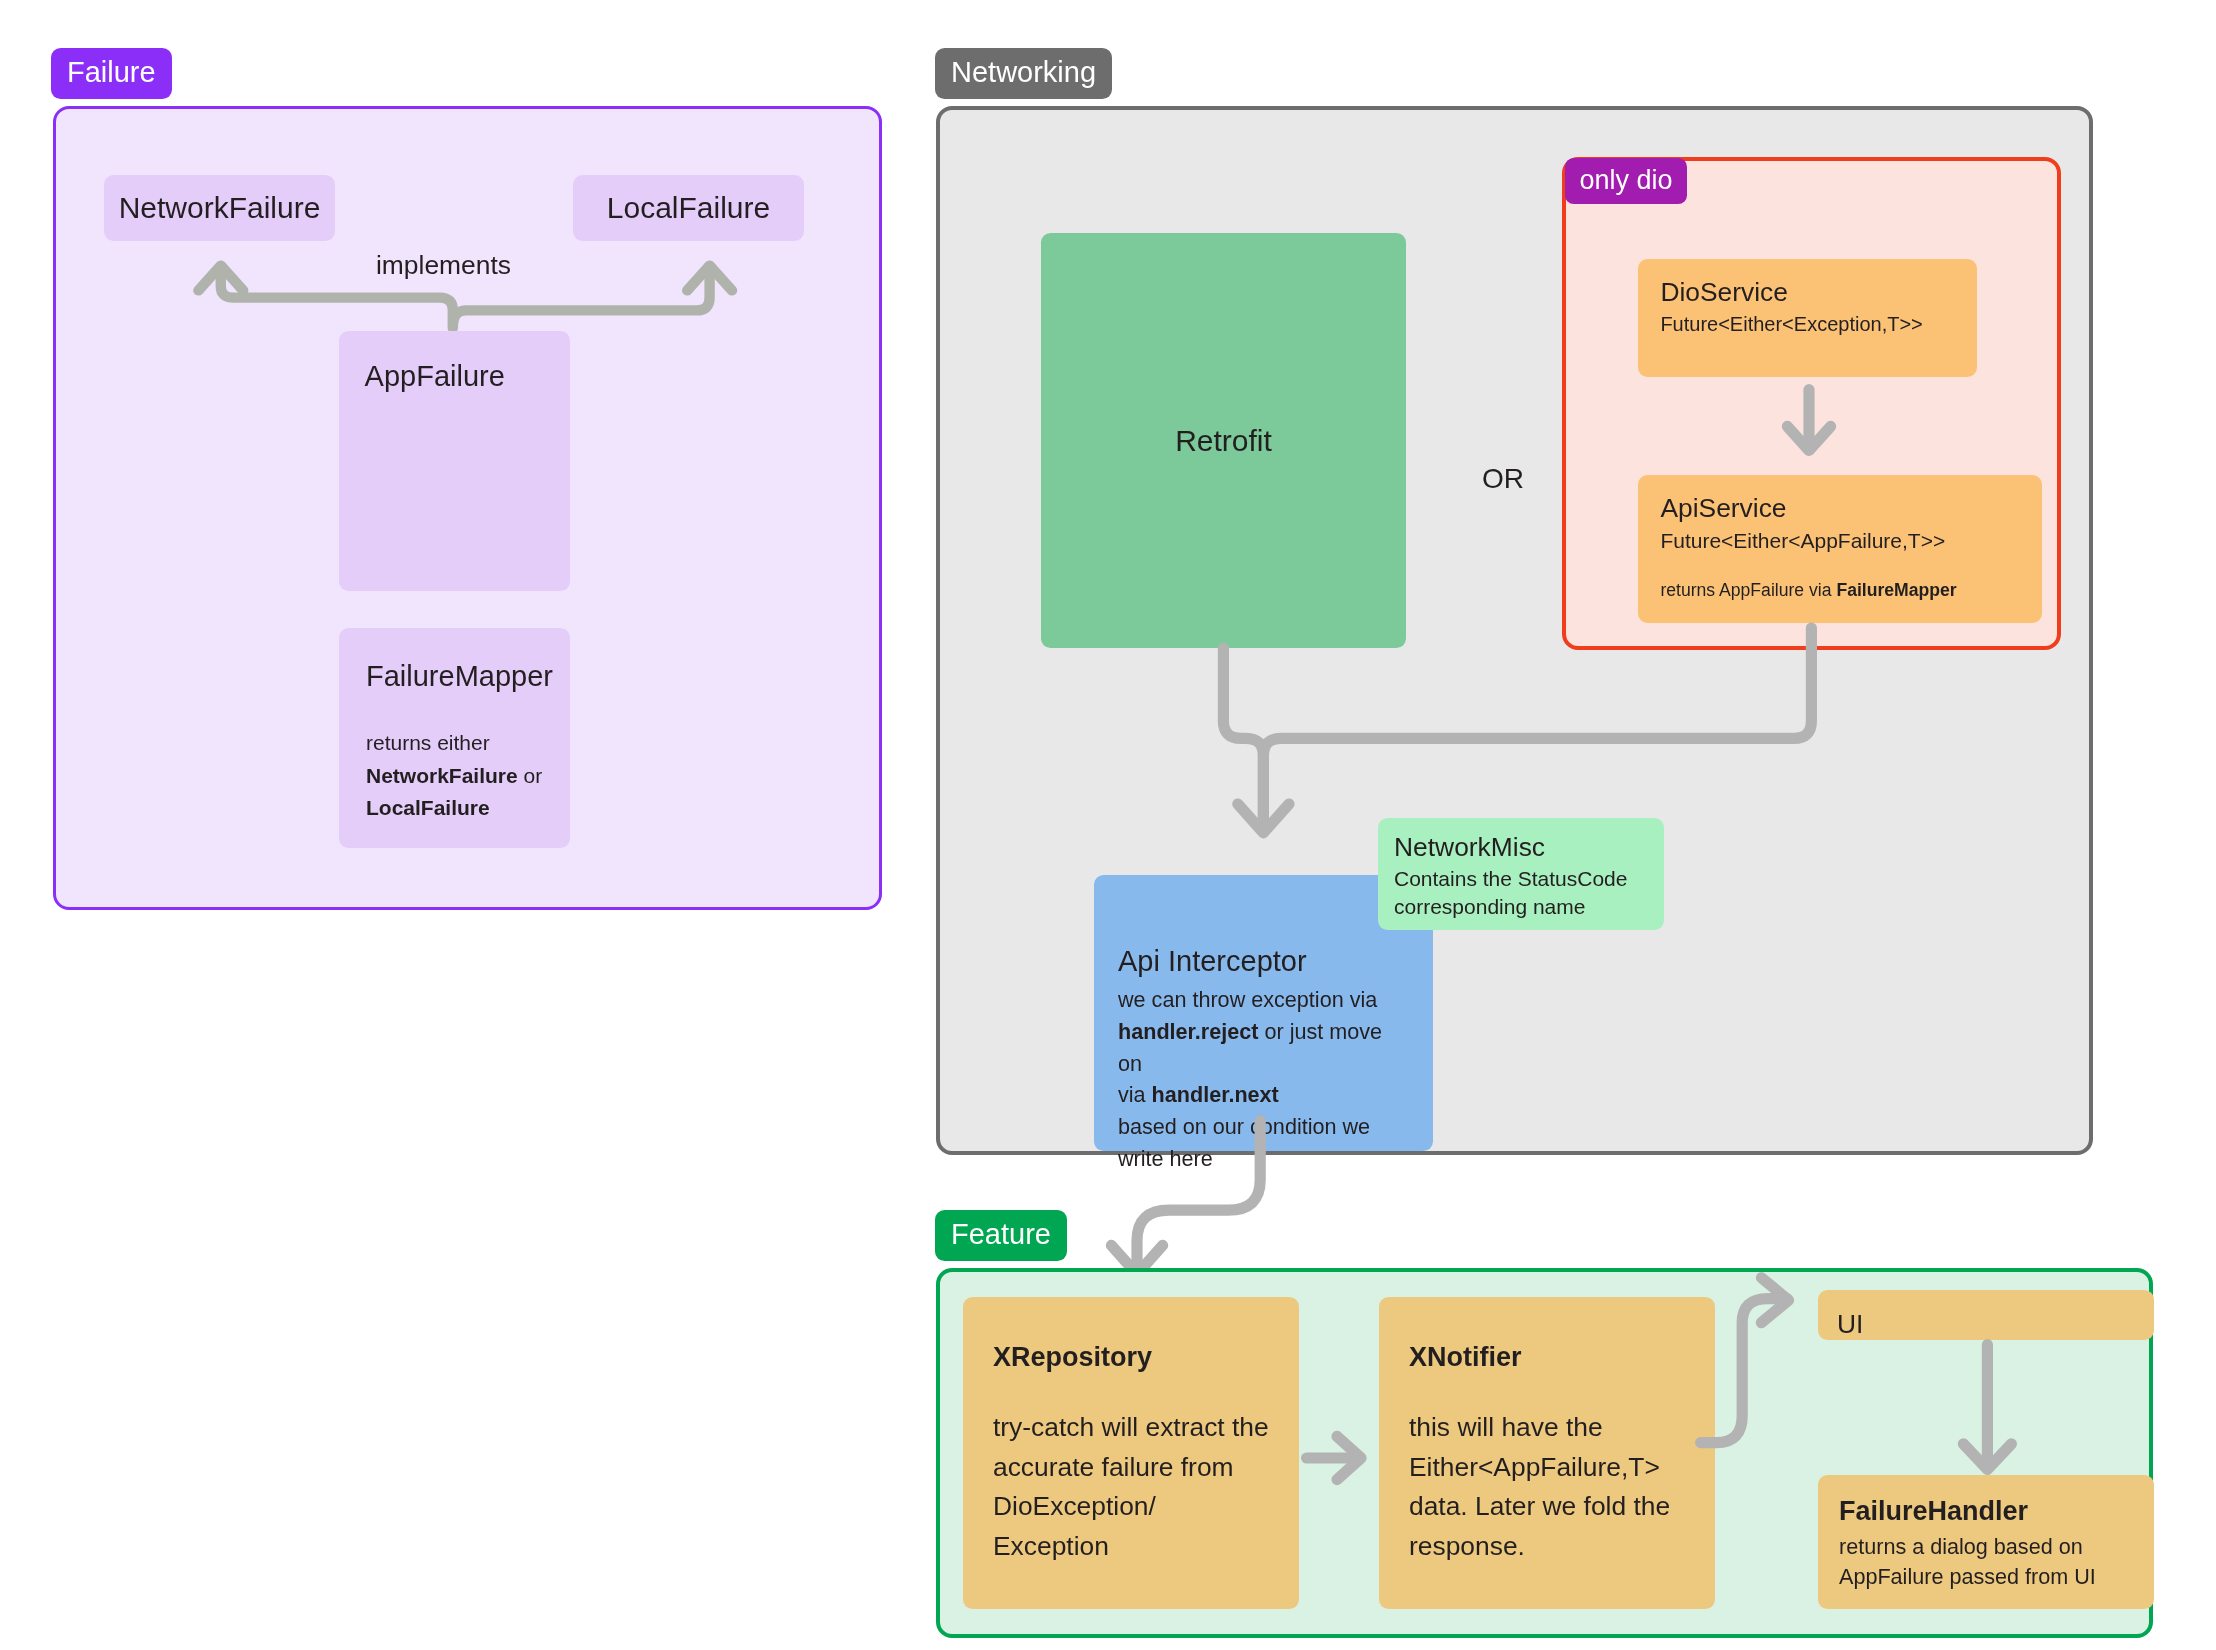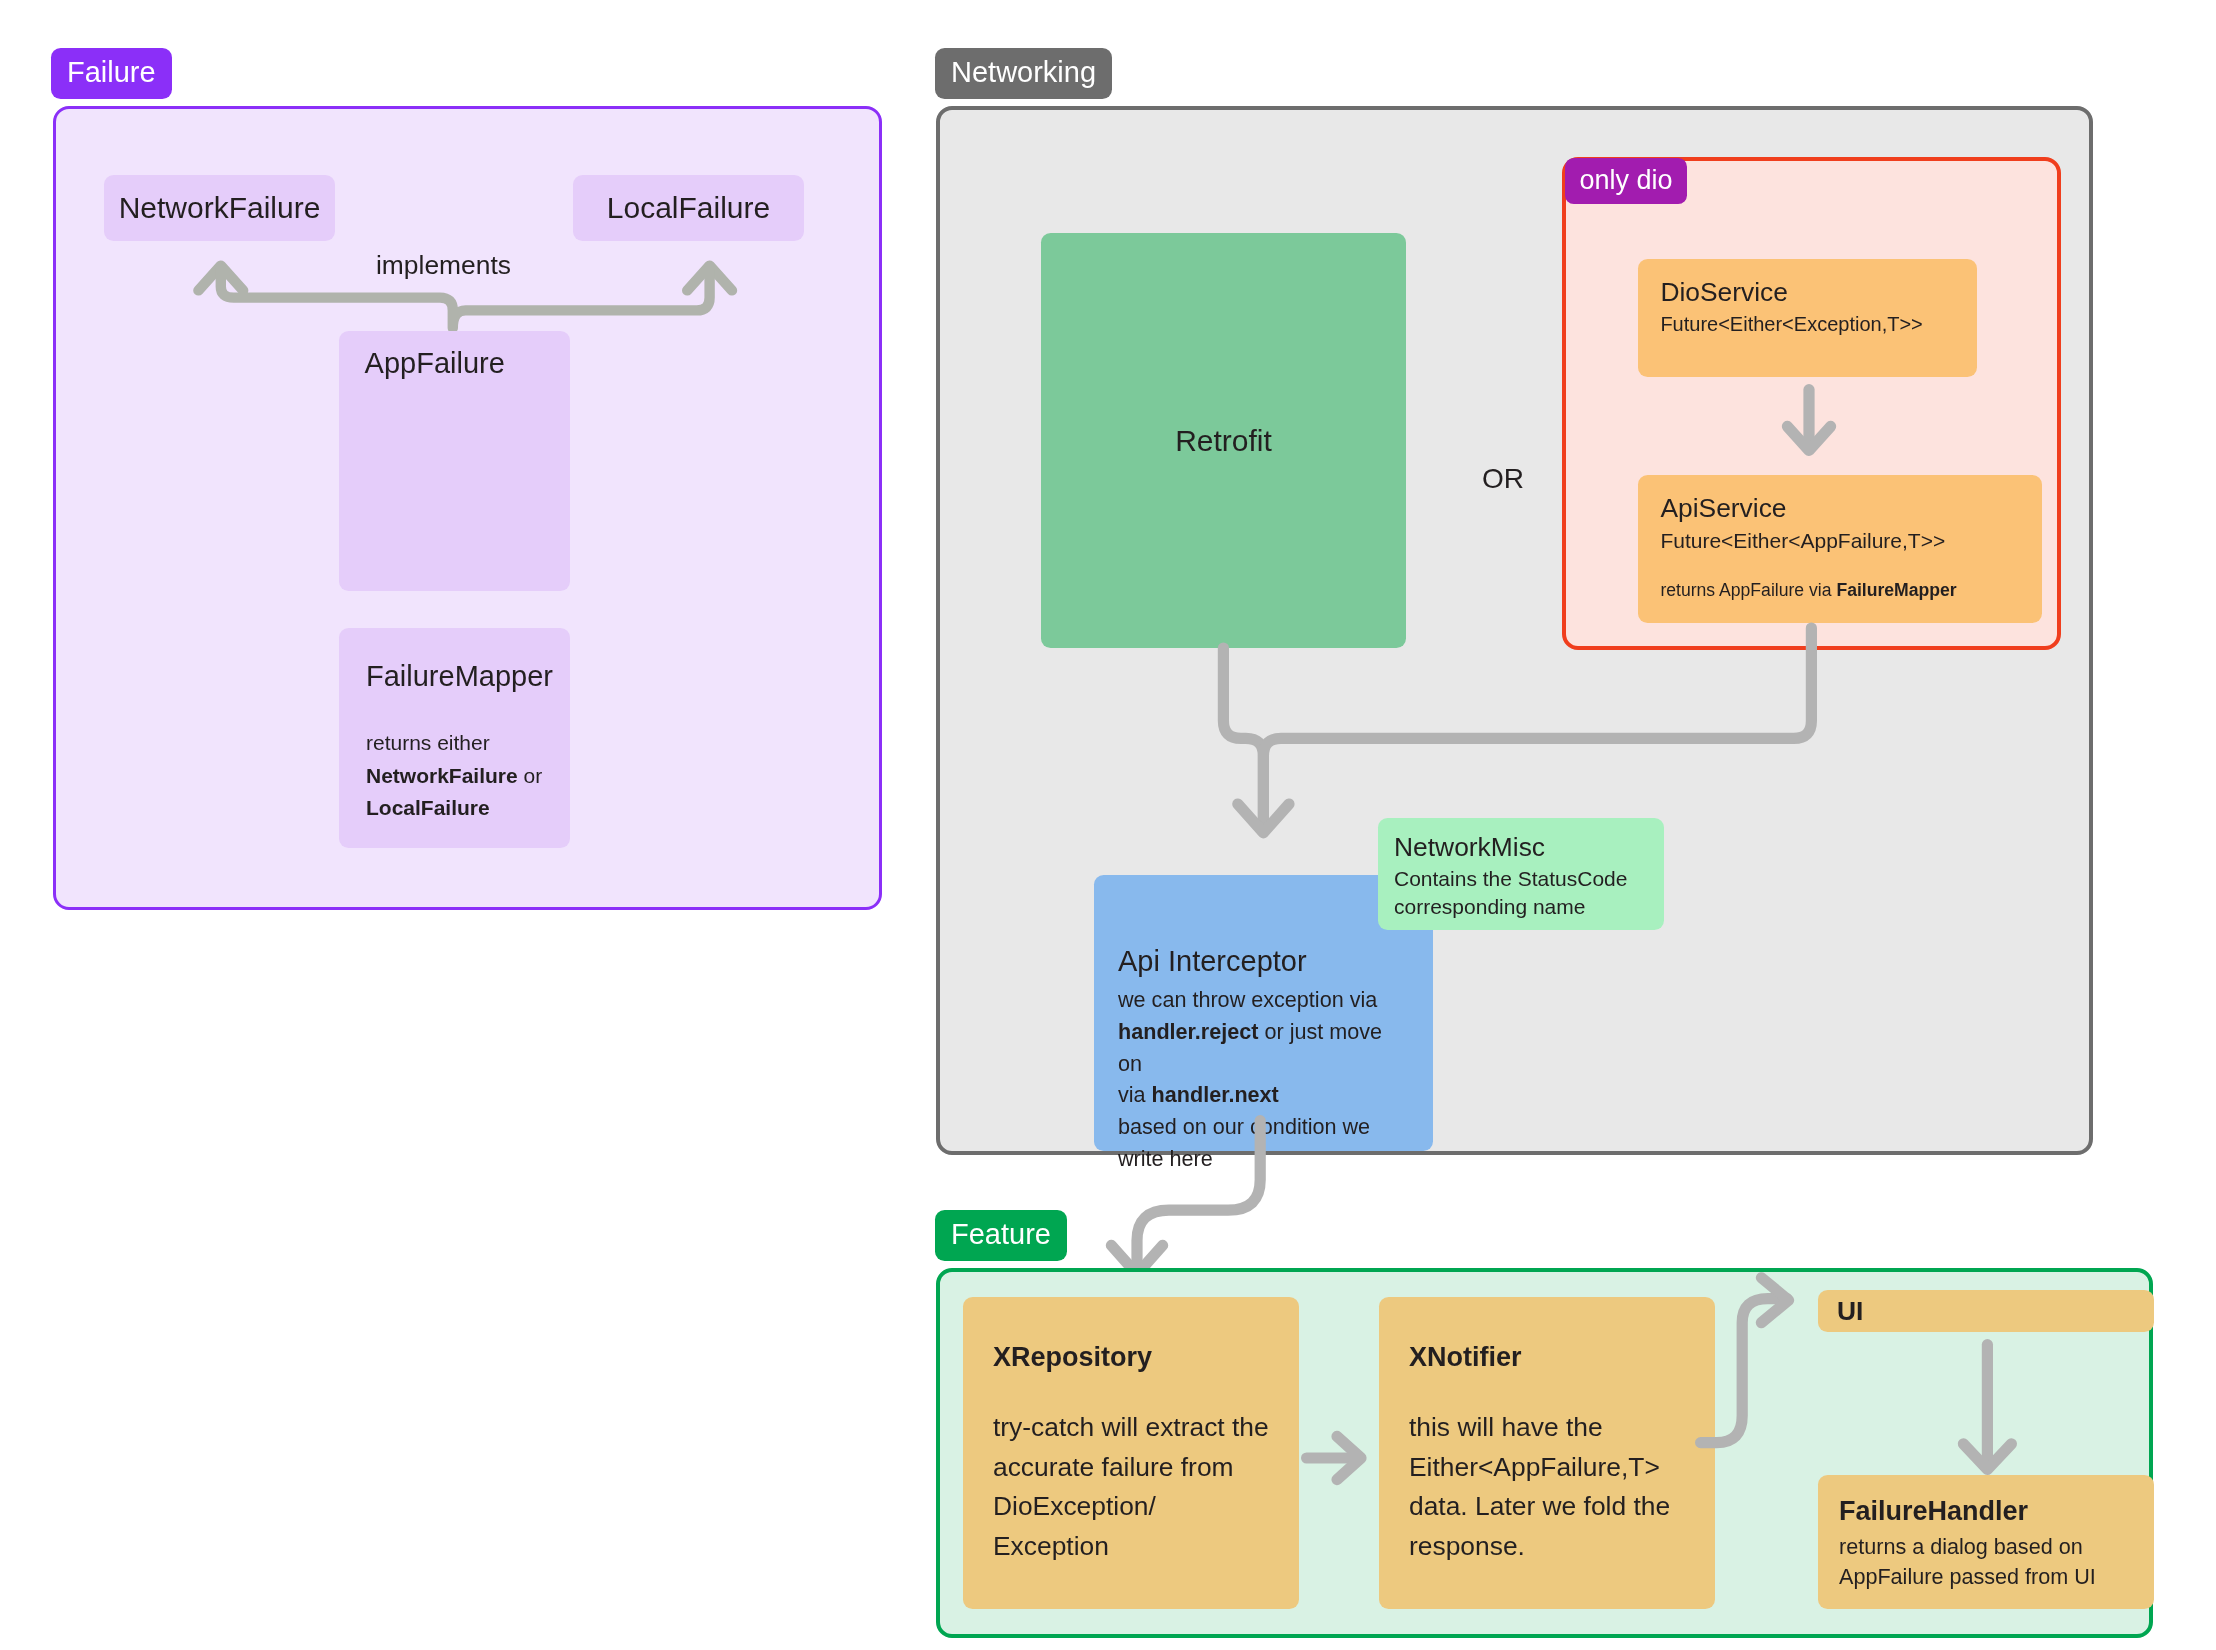--- a/index.html
+++ b/index.html
@@ -90,21 +90,21 @@
     <g fill="none" stroke="#b0b3ac" stroke-width="13" stroke-linecap="round" stroke-linejoin="round">
       <path d="M 18 53 L 46 22 L 74 53"></path>
       <path d="M 629 53 L 657 22 L 685 53"></path>
       <path d="M 46 26 L 46 48 Q 46 62 62 62 L 320 62 Q 336 62 336 78 L 336 100 Q 336 78 352 78 L 641 78 Q 657 78 657 62 L 657 26"></path>
     </g>
   </svg>
   <div class="abs" style="left:376px; top:250px; font-size:26.4px; color:#231f20;">
     <span>implements</span>
   </div>
 
-  <div class="node failure-node" style="left:339px; top:331px; width:231px; height:260px; justify-content:flex-start; padding:16px 0 0 0;">
+  <div class="node failure-node" style="left:339px; top:331px; width:231px; height:260px; justify-content:flex-start; padding:29px 0 0 0;">
     <div class="title" style="font-size:29px; padding-left:25.6px;">AppFailure</div>
   </div>
 
   <div class="node failure-node" style="left:339px; top:628px; width:231px; height:220px; justify-content:flex-start; padding:32px 27px 0 27px;">
     <div class="title" style="font-size:29px;">FailureMapper</div>
     <div style="font-size:21px; line-height:1.55; margin-top:34px;">
       <span>returns either </span><span class="bold">NetworkFailure</span><span> or </span><span class="bold">LocalFailure</span>
     </div>
   </div>
 
@@ -203,21 +203,21 @@
     <div style="font-size:26.4px; line-height:1.5; margin-top:35px;">this will have the Either&lt;AppFailure,T&gt; data. Later we fold the response.</div>
   </div>
 
   <svg class="wire" width="184" height="176" style="left:1699px; top:1281px;" viewBox="0 0 230 220">
     <g fill="none" stroke="#b3b3b3" stroke-width="14" stroke-linecap="round" stroke-linejoin="round">
       <path d="M 2 202 L 22 202 Q 54 202 54 168 L 54 52 Q 54 22 86 22 L 110 22"></path>
       <path d="M 78 -4 L 112 24 L 78 52"></path>
     </g>
   </svg>
 
-  <div class="node tan-node" style="left:1818px; top:1290px; width:336px; height:42px; justify-content:center; padding:0 19px;font-weight:bold;">
+  <div class="node tan-node" style="left:1818px; top:1290px; width:336px; height:50px; justify-content:flex-end; padding:0 19px;">
     <span class="title" style="font-size:26.4px;">UI</span>
   </div>
 
   <svg class="wire" width="80" height="152" style="left:1949px; top:1343px;" viewBox="0 0 100 190">
     <g fill="none" stroke="#b3b3b3" stroke-width="14" stroke-linecap="round" stroke-linejoin="round">
       <path d="M 48 2 L 48 152"></path>
       <path d="M 18 126 L 48 158 L 78 126"></path>
     </g>
   </svg>
 

